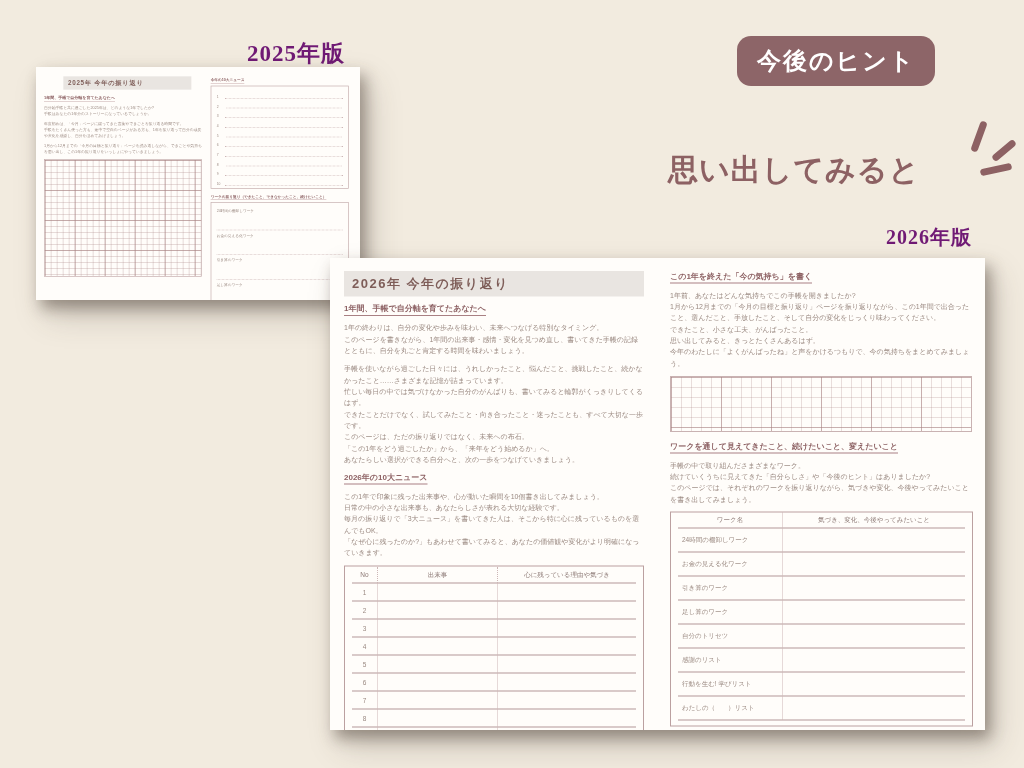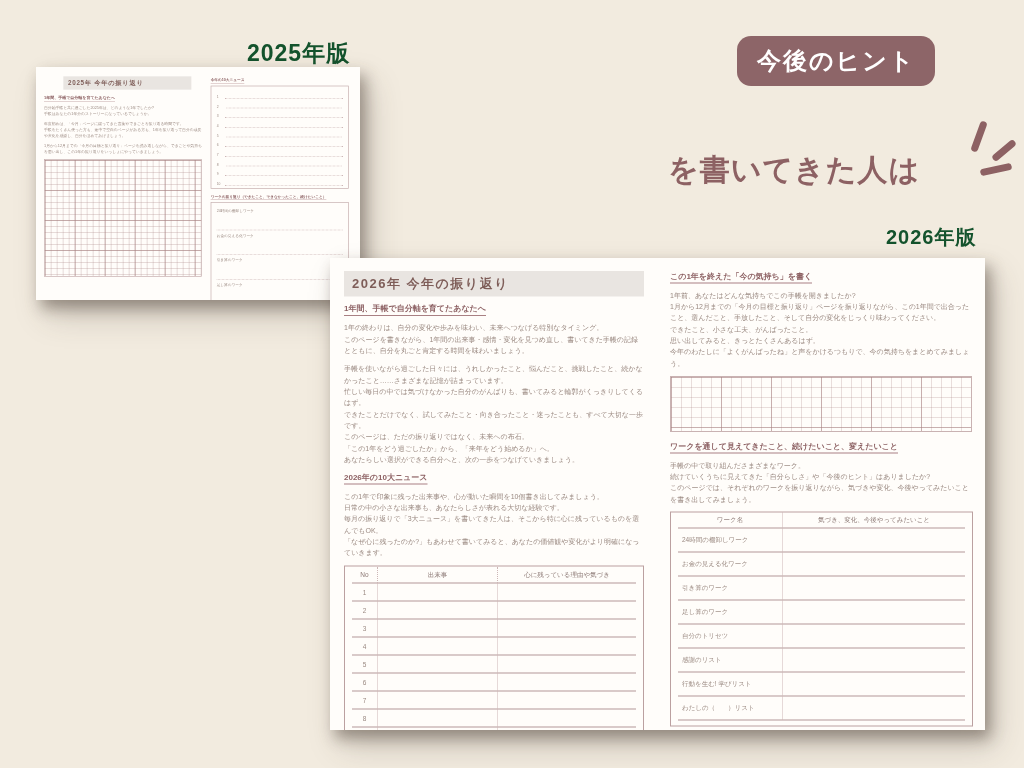--- a/index.html
+++ b/index.html
@@ -4,21 +4,21 @@
 <style>
   html,body{margin:0;padding:0;}
   body{
     width:1024px;height:768px;overflow:hidden;position:relative;
     background:#f2ebdf;
     font-family:"Liberation Sans","DejaVu Sans",sans-serif;
   }
   .abs{position:absolute;}
 
   
-  .year-label{color:#14532d;font-weight:bold;}
+  .year-label{color:#701a75;font-weight:bold;font-family:Liberation Serif, serif;}
   .label-2025{left:247px;top:38px;font-size:23px;letter-spacing:1px;}
   .label-2026{left:886px;top:224px;font-size:20px;letter-spacing:1px;}
   .badge{
     left:737px;top:36px;background:#8d6568;color:#fff;
     font-size:24px;font-weight:bold;letter-spacing:2px;
     padding:9px 20px;border-radius:14px;
   }
   .headline{
     left:668px;top:150px;color:#8d6163;font-size:30px;font-weight:bold;letter-spacing:1px;
   }
@@ -100,21 +100,21 @@
       linear-gradient(to right, rgba(168,130,130,.25) 2px, transparent 2px),
       linear-gradient(to bottom, rgba(168,130,130,.25) 2px, transparent 2px);
     background-size:100px 100px,100px 100px,20px 20px,20px 20px;
   }
 </style>
 </head>
 <body>
 
 <div class="abs year-label label-2025">2025年版</div>
 <div class="abs badge">今後のヒント</div>
-<div class="abs headline">を書いてきた人は</div>
+<div class="abs headline">思い出してみると</div>
 <div class="spark sp1"></div>
 <div class="spark sp2"></div>
 <div class="spark sp3"></div>
 <div class="abs year-label label-2026">2026年版</div>
 <div class="abs brand">自分軸手帳</div>
 
 <div class="abs paper doc25-outer">
   <div class="doc25">
     <div class="d25-left">
       <div class="titlebar d25-titlebar">2025年 今年の振り返り</div>

